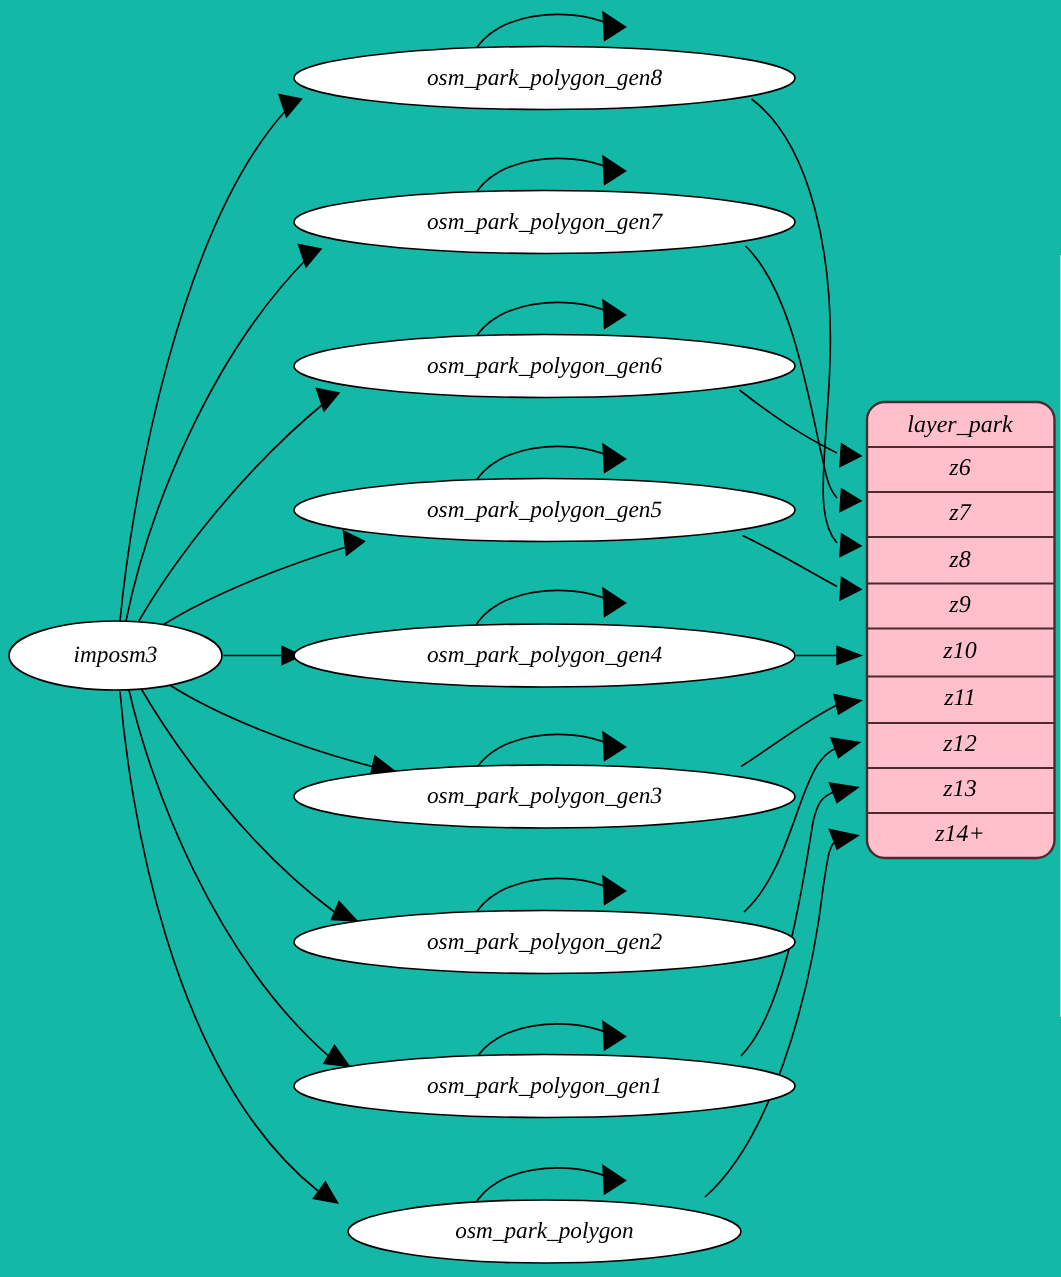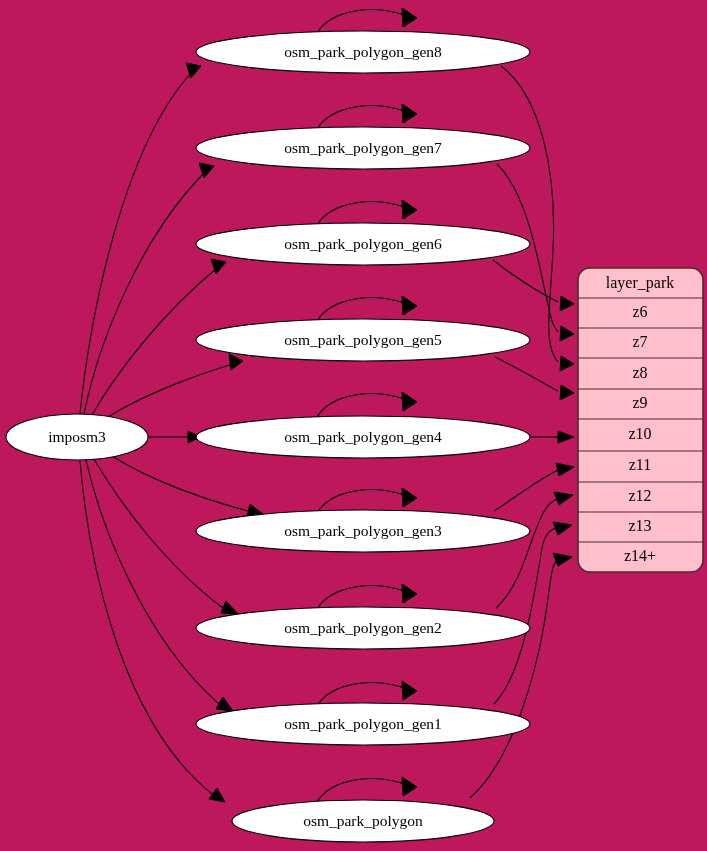--- a/index.html
+++ b/index.html
@@ -1,21 +1,22 @@
 <!DOCTYPE html>
 <html><head>
 <meta charset="utf-8">
 <style>
   html,body{margin:0;padding:0;background:#ffffff;}
   #canvas{
     position:relative;
     width:707px;height:851px;
-    background:#be185d;
+    background:#14b8a6;
     font-family:"Liberation Serif","DejaVu Serif",serif;
     overflow:hidden;
+    font-style:italic;
   }
   svg#graph{position:absolute;left:0;top:0;width:707px;height:851px;}
   .node-label{
     font-family:"Liberation Serif","DejaVu Serif",serif;
     font-size:15.5px;
     fill:#000000;
     text-anchor:middle;
     dominant-baseline:middle;
   }
   .table-label{

